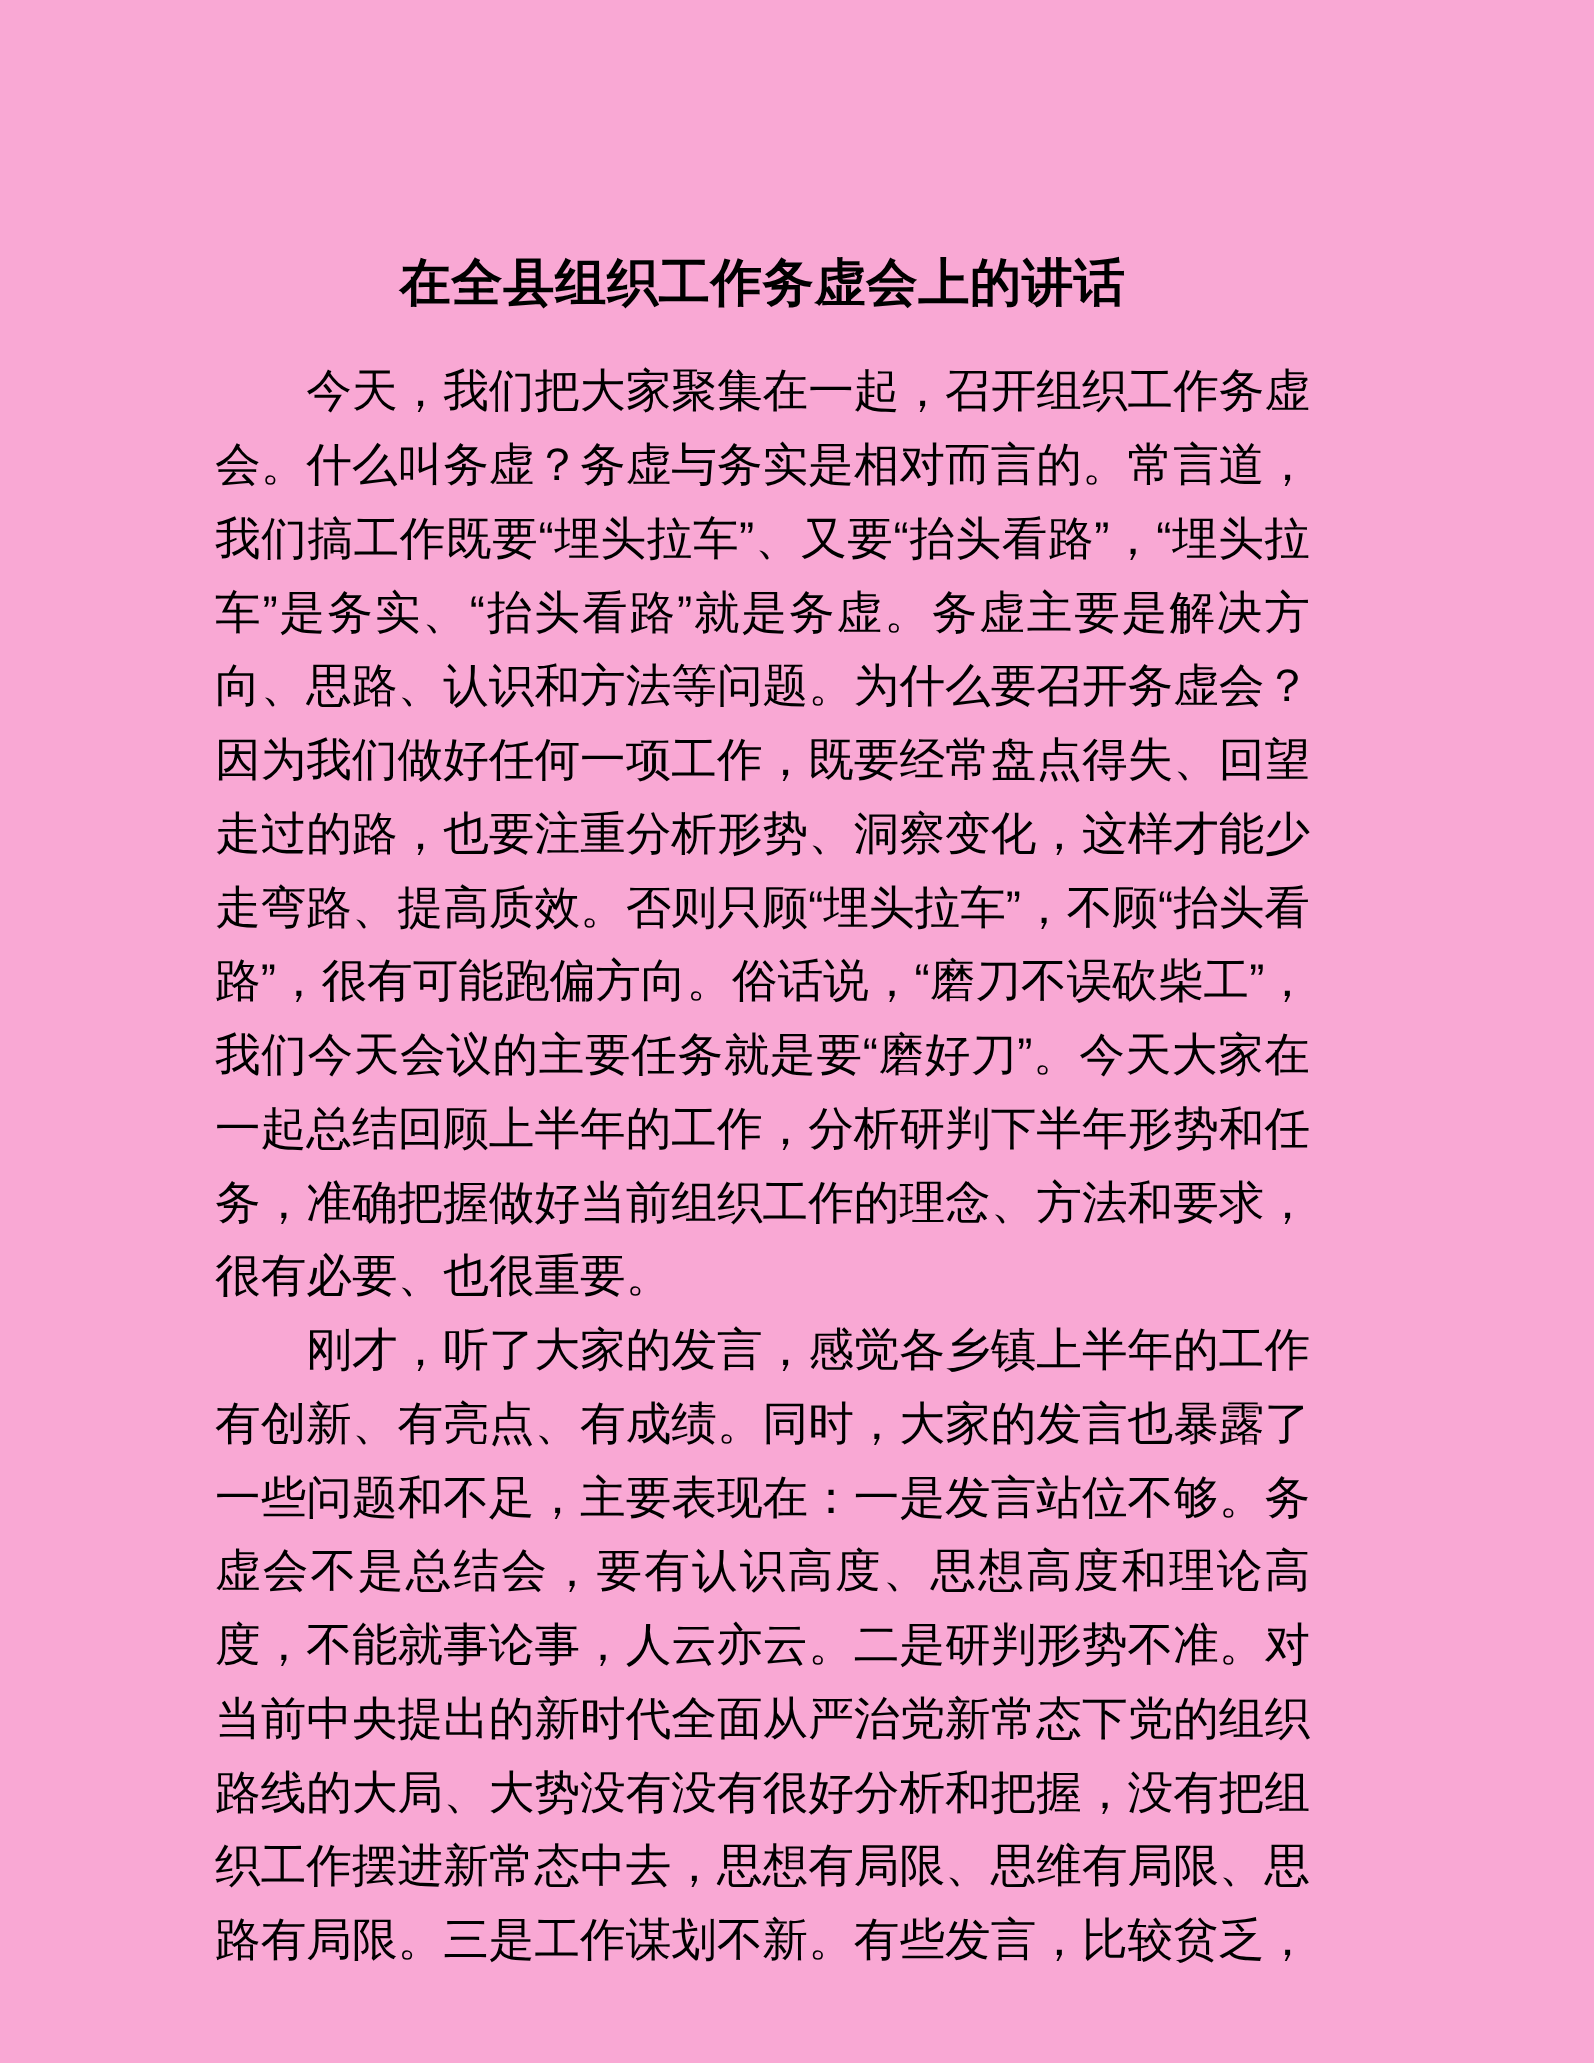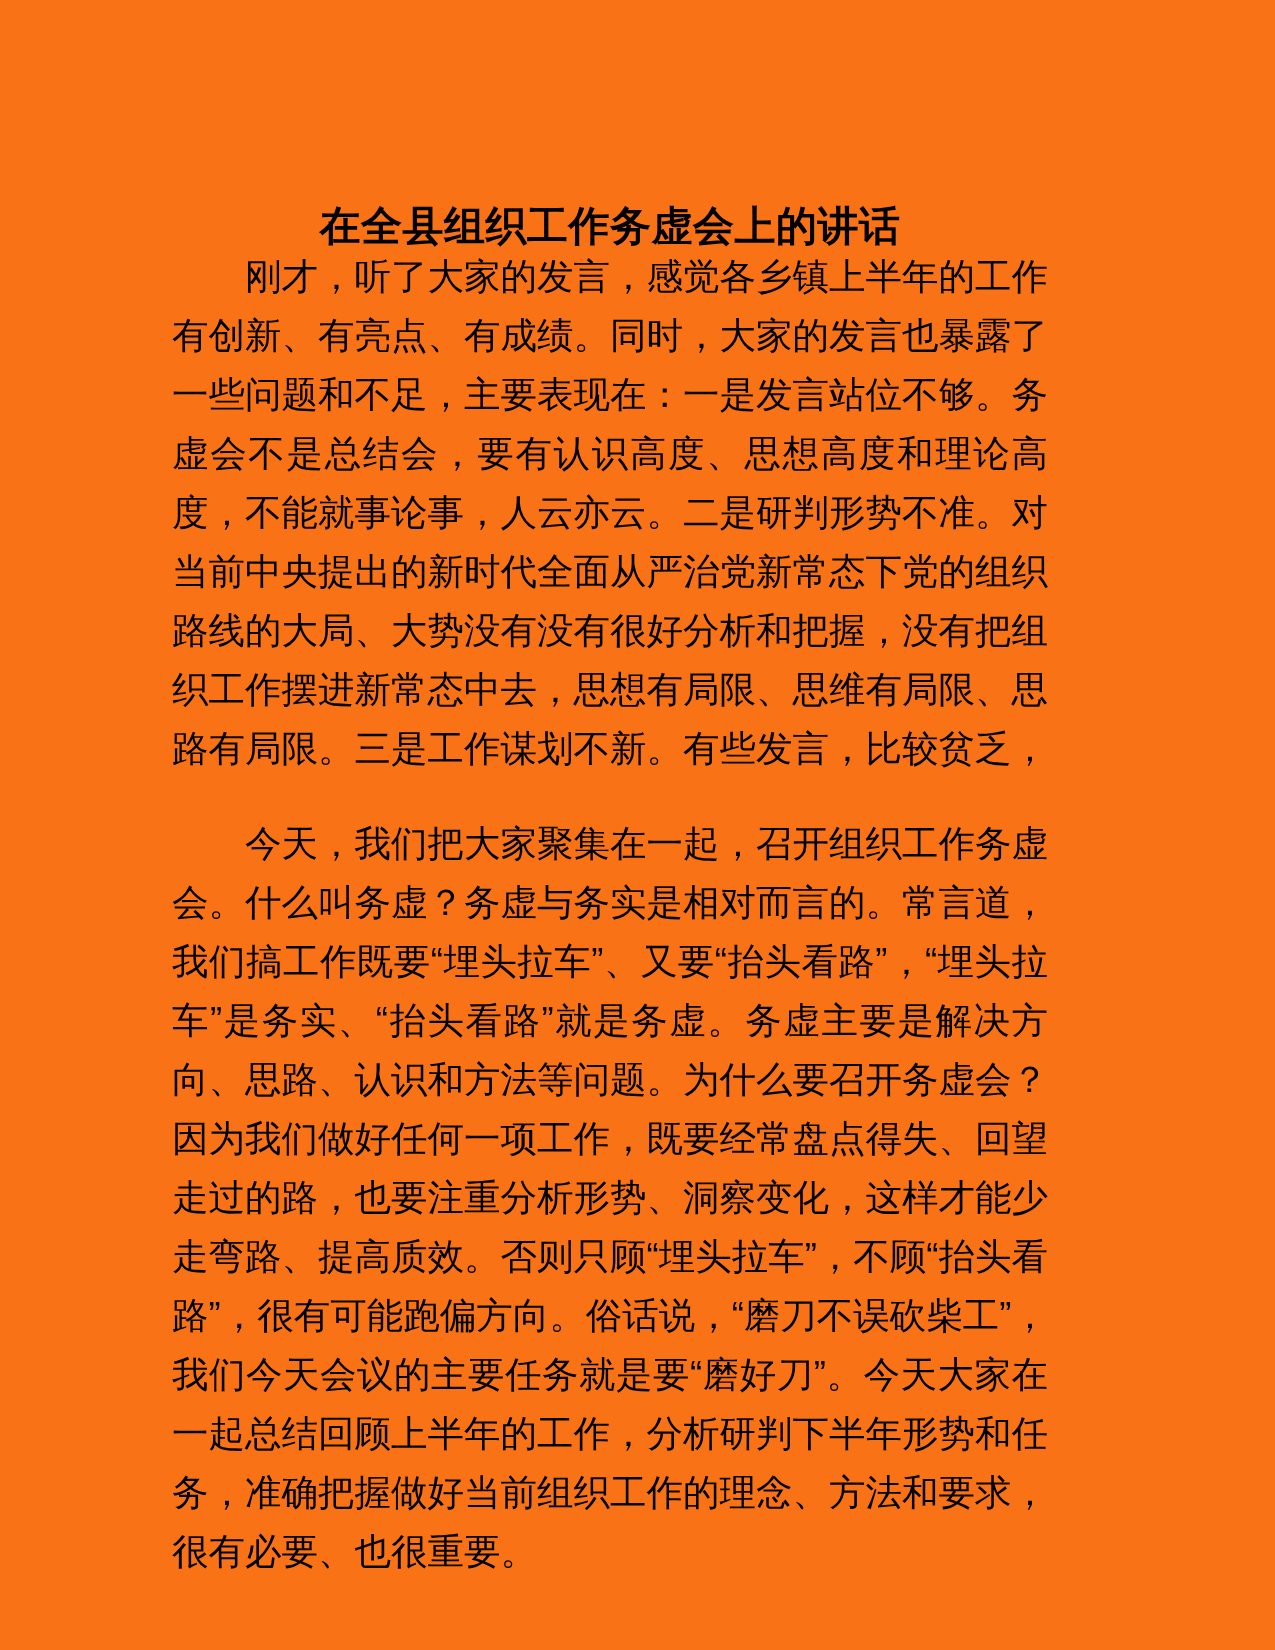--- a/index.html
+++ b/index.html
@@ -5,21 +5,21 @@
   html, body {
     margin: 0;
     padding: 0;
     background: #ffffff;
   }
 
   .page {
     position: relative;
     width: 1275px;
     height: 1650px;
-    background: #f97316;
+    background: #f9a8d4;
     margin: 0 auto;
     overflow: hidden;
     font-family: "Liberation Sans", "DejaVu Sans", sans-serif;
   }
 
   .doc-body {
     position: absolute;
     left: 172px;
     top: 0;
     width: 876px;
@@ -66,19 +66,19 @@
 </style>
 </head>
 <body>
 
 <div class="page">
 
   <div class="doc-body">
 
     <h1 class="doc-title">在全县组织工作务虚会上的讲话</h1>
 
+    <p class="paragraph first-para"><span class="indent"></span><span>今天，我们把大家聚集在一起，召开组织工作务虚会。什么叫务虚？务虚与务实是相对而言的。常言道，我们搞工作既要“埋头拉车”、又要“抬头看路”，“埋头拉车”是务实、“抬头看路”就是务虚。务虚主要是解决方向、思路、认识和方法等问题。为什么要召开务虚会？因为我们做好任何一项工作，既要经常盘点得失、回望走过的路，也要注重分析形势、洞察变化，这样才能少走弯路、提高质效。否则只顾“埋头拉车”，不顾“抬头看路”，很有可能跑偏方向。俗话说，“磨刀不误砍柴工”，我们今天会议的主要任务就是要“磨好刀”。今天大家在一起总结回顾上半年的工作，分析研判下半年形势和任务，准确把握做好当前组织工作的理念、方法和要求，很有必要、也很重要。</span></p>
+
     <p class="paragraph second-para"><span class="indent"></span><span>刚才，听了大家的发言，感觉各乡镇上半年的工作有创新、有亮点、有成绩。同时，大家的发言也暴露了一些问题和不足，主要表现在：一是发言站位不够。务虚会不是总结会，要有认识高度、思想高度和理论高度，不能就事论事，人云亦云。二是研判形势不准。对当前中央提出的新时代全面从严治党新常态下党的组织路线的大局、大势没有没有很好分析和把握，没有把组织工作摆进新常态中去，思想有局限、思维有局限、思路有局限。三是工作谋划不新。有些发言，比较贫乏，</span></p>
-
-    <p class="paragraph first-para"><span class="indent"></span><span>今天，我们把大家聚集在一起，召开组织工作务虚会。什么叫务虚？务虚与务实是相对而言的。常言道，我们搞工作既要“埋头拉车”、又要“抬头看路”，“埋头拉车”是务实、“抬头看路”就是务虚。务虚主要是解决方向、思路、认识和方法等问题。为什么要召开务虚会？因为我们做好任何一项工作，既要经常盘点得失、回望走过的路，也要注重分析形势、洞察变化，这样才能少走弯路、提高质效。否则只顾“埋头拉车”，不顾“抬头看路”，很有可能跑偏方向。俗话说，“磨刀不误砍柴工”，我们今天会议的主要任务就是要“磨好刀”。今天大家在一起总结回顾上半年的工作，分析研判下半年形势和任务，准确把握做好当前组织工作的理念、方法和要求，很有必要、也很重要。</span></p>
 
   </div>
 
 </div>
 
 </body></html>

